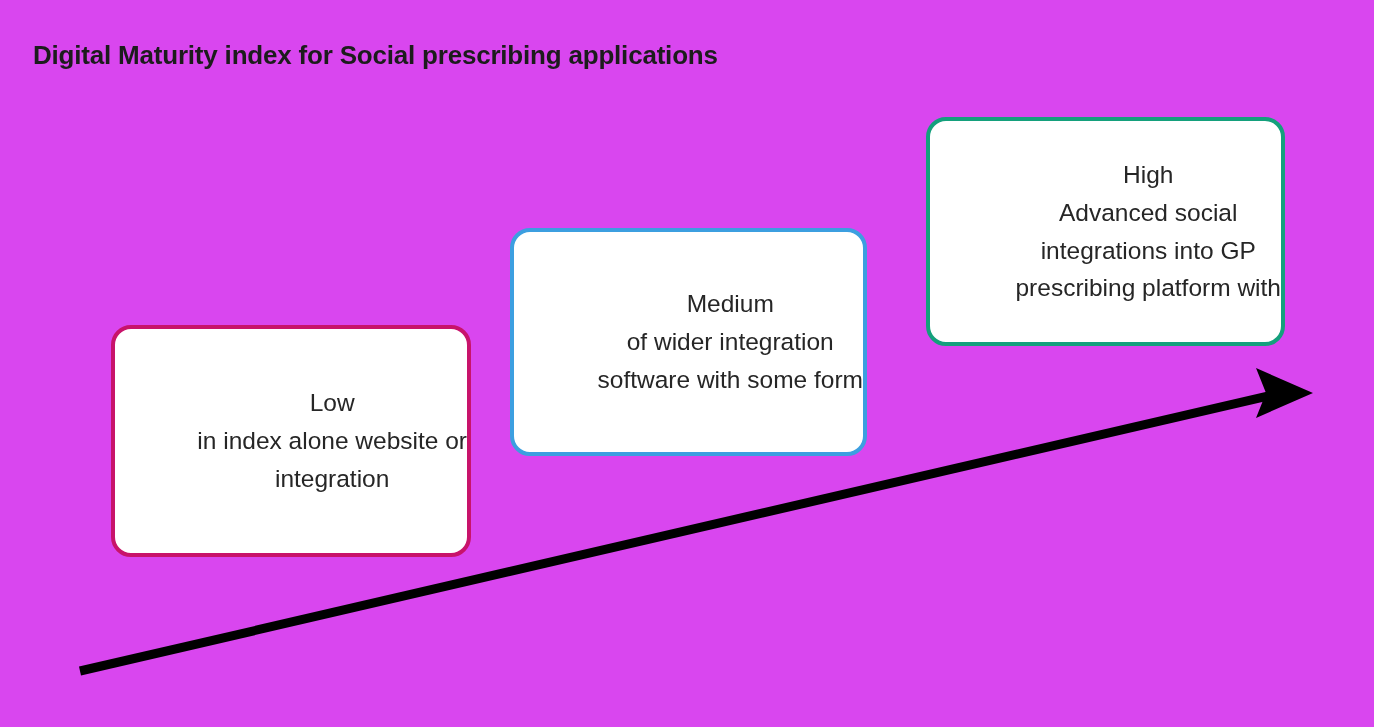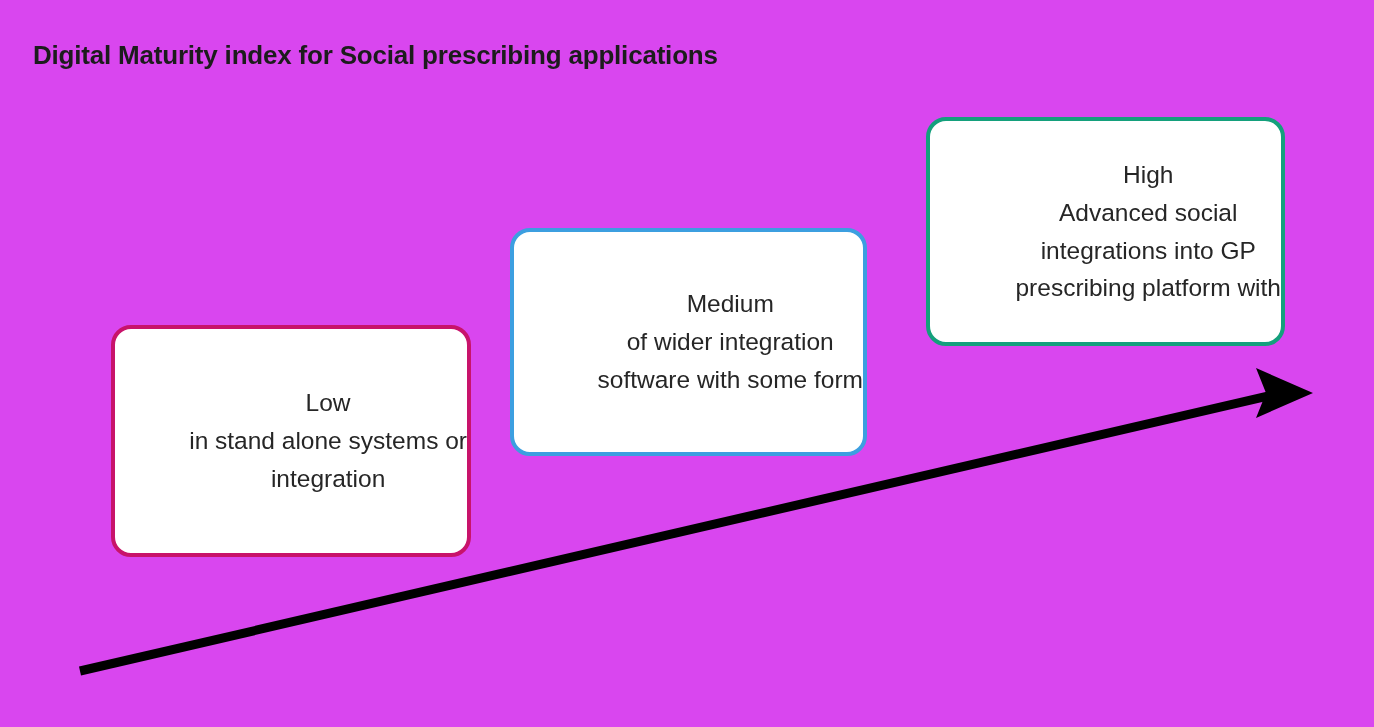--- a/index.html
+++ b/index.html
@@ -101,21 +101,21 @@
       <line x1="80" y1="671" x2="1281" y2="393" stroke="#000000" stroke-width="9" stroke-linecap="butt"></line>
     </g>
     <g>
       <polygon points="1313,393 1256,368 1266,393 1256,418" fill="#000000"></polygon>
     </g>
   </svg>
 
   <div class="stage-box" id="stage-low" style="border-color:#C8136B">
     <div class="stage-text">
       <span class="stage-label">Low</span>
-      <span class="stage-desc-line">in stand alone systems or</span>
+      <span class="stage-desc-line">in index alone website or</span>
       <span class="stage-desc-line">integration</span>
     </div>
   </div>
 
   <div class="stage-box" id="stage-medium" style="border-color:#3C9FE0">
     <div class="stage-text">
       <span class="stage-label">Medium</span>
       <span class="stage-desc-line">of wider integration</span>
       <span class="stage-desc-line">software with some form</span>
     </div>

